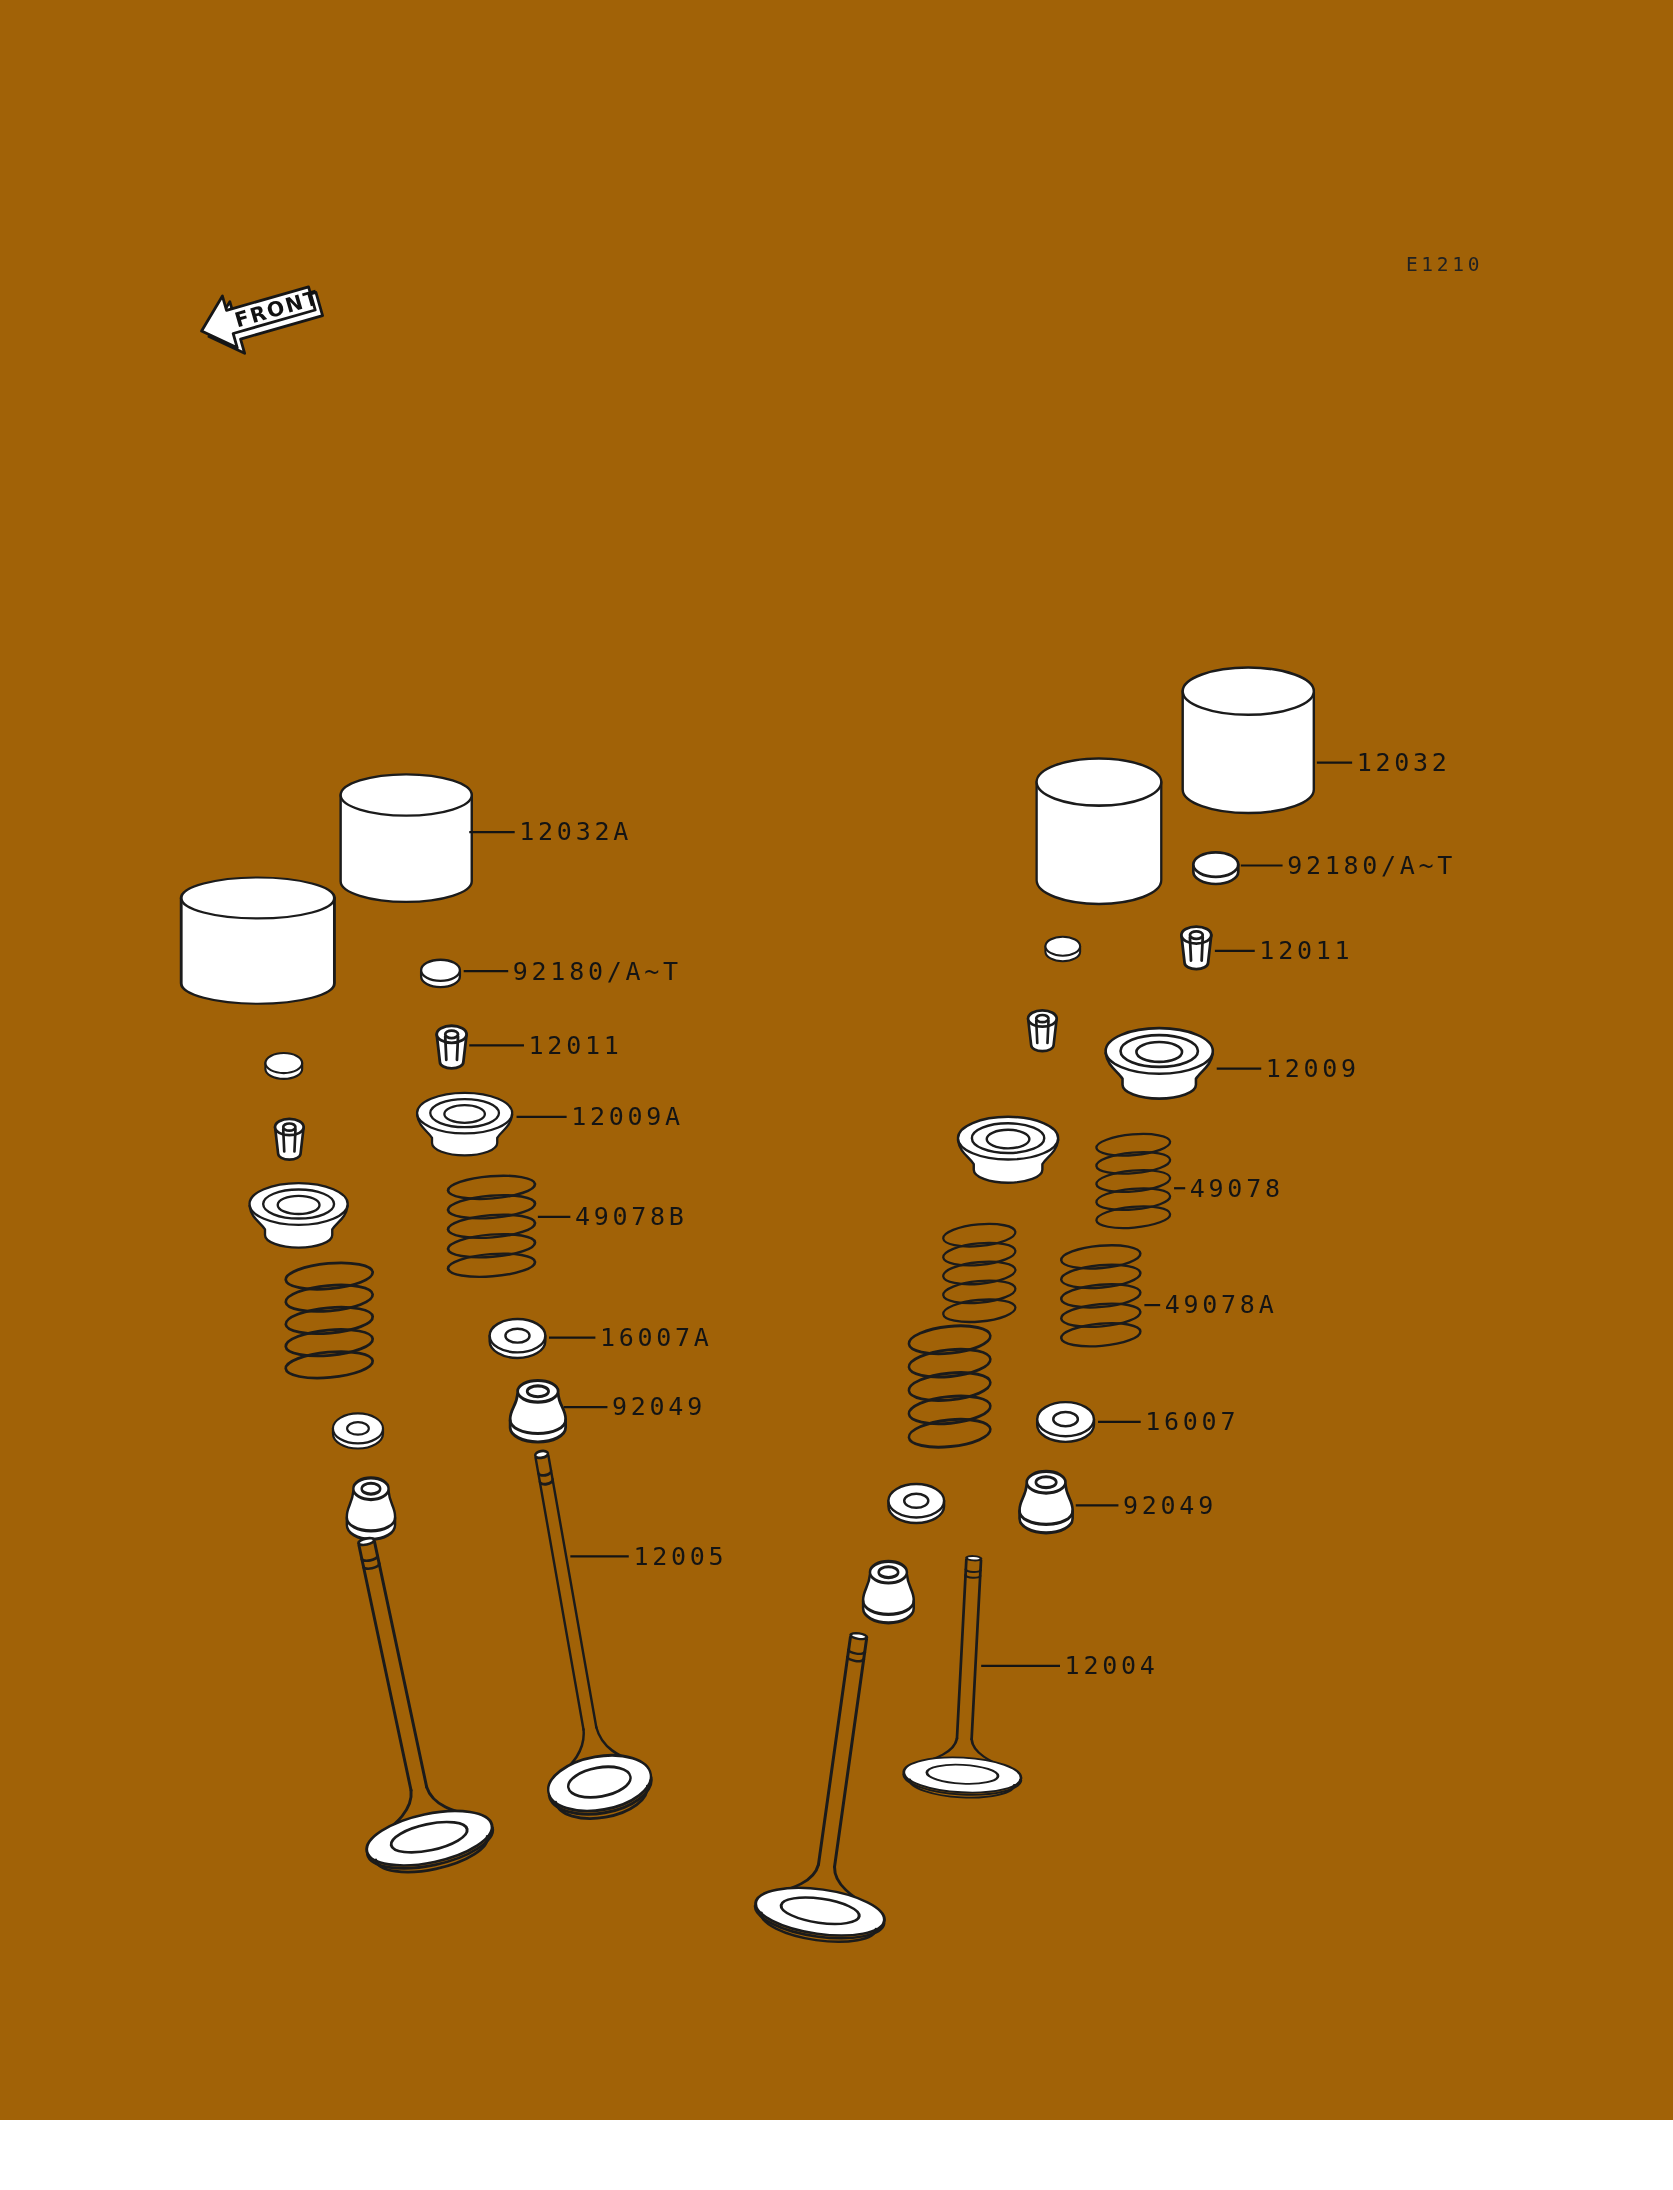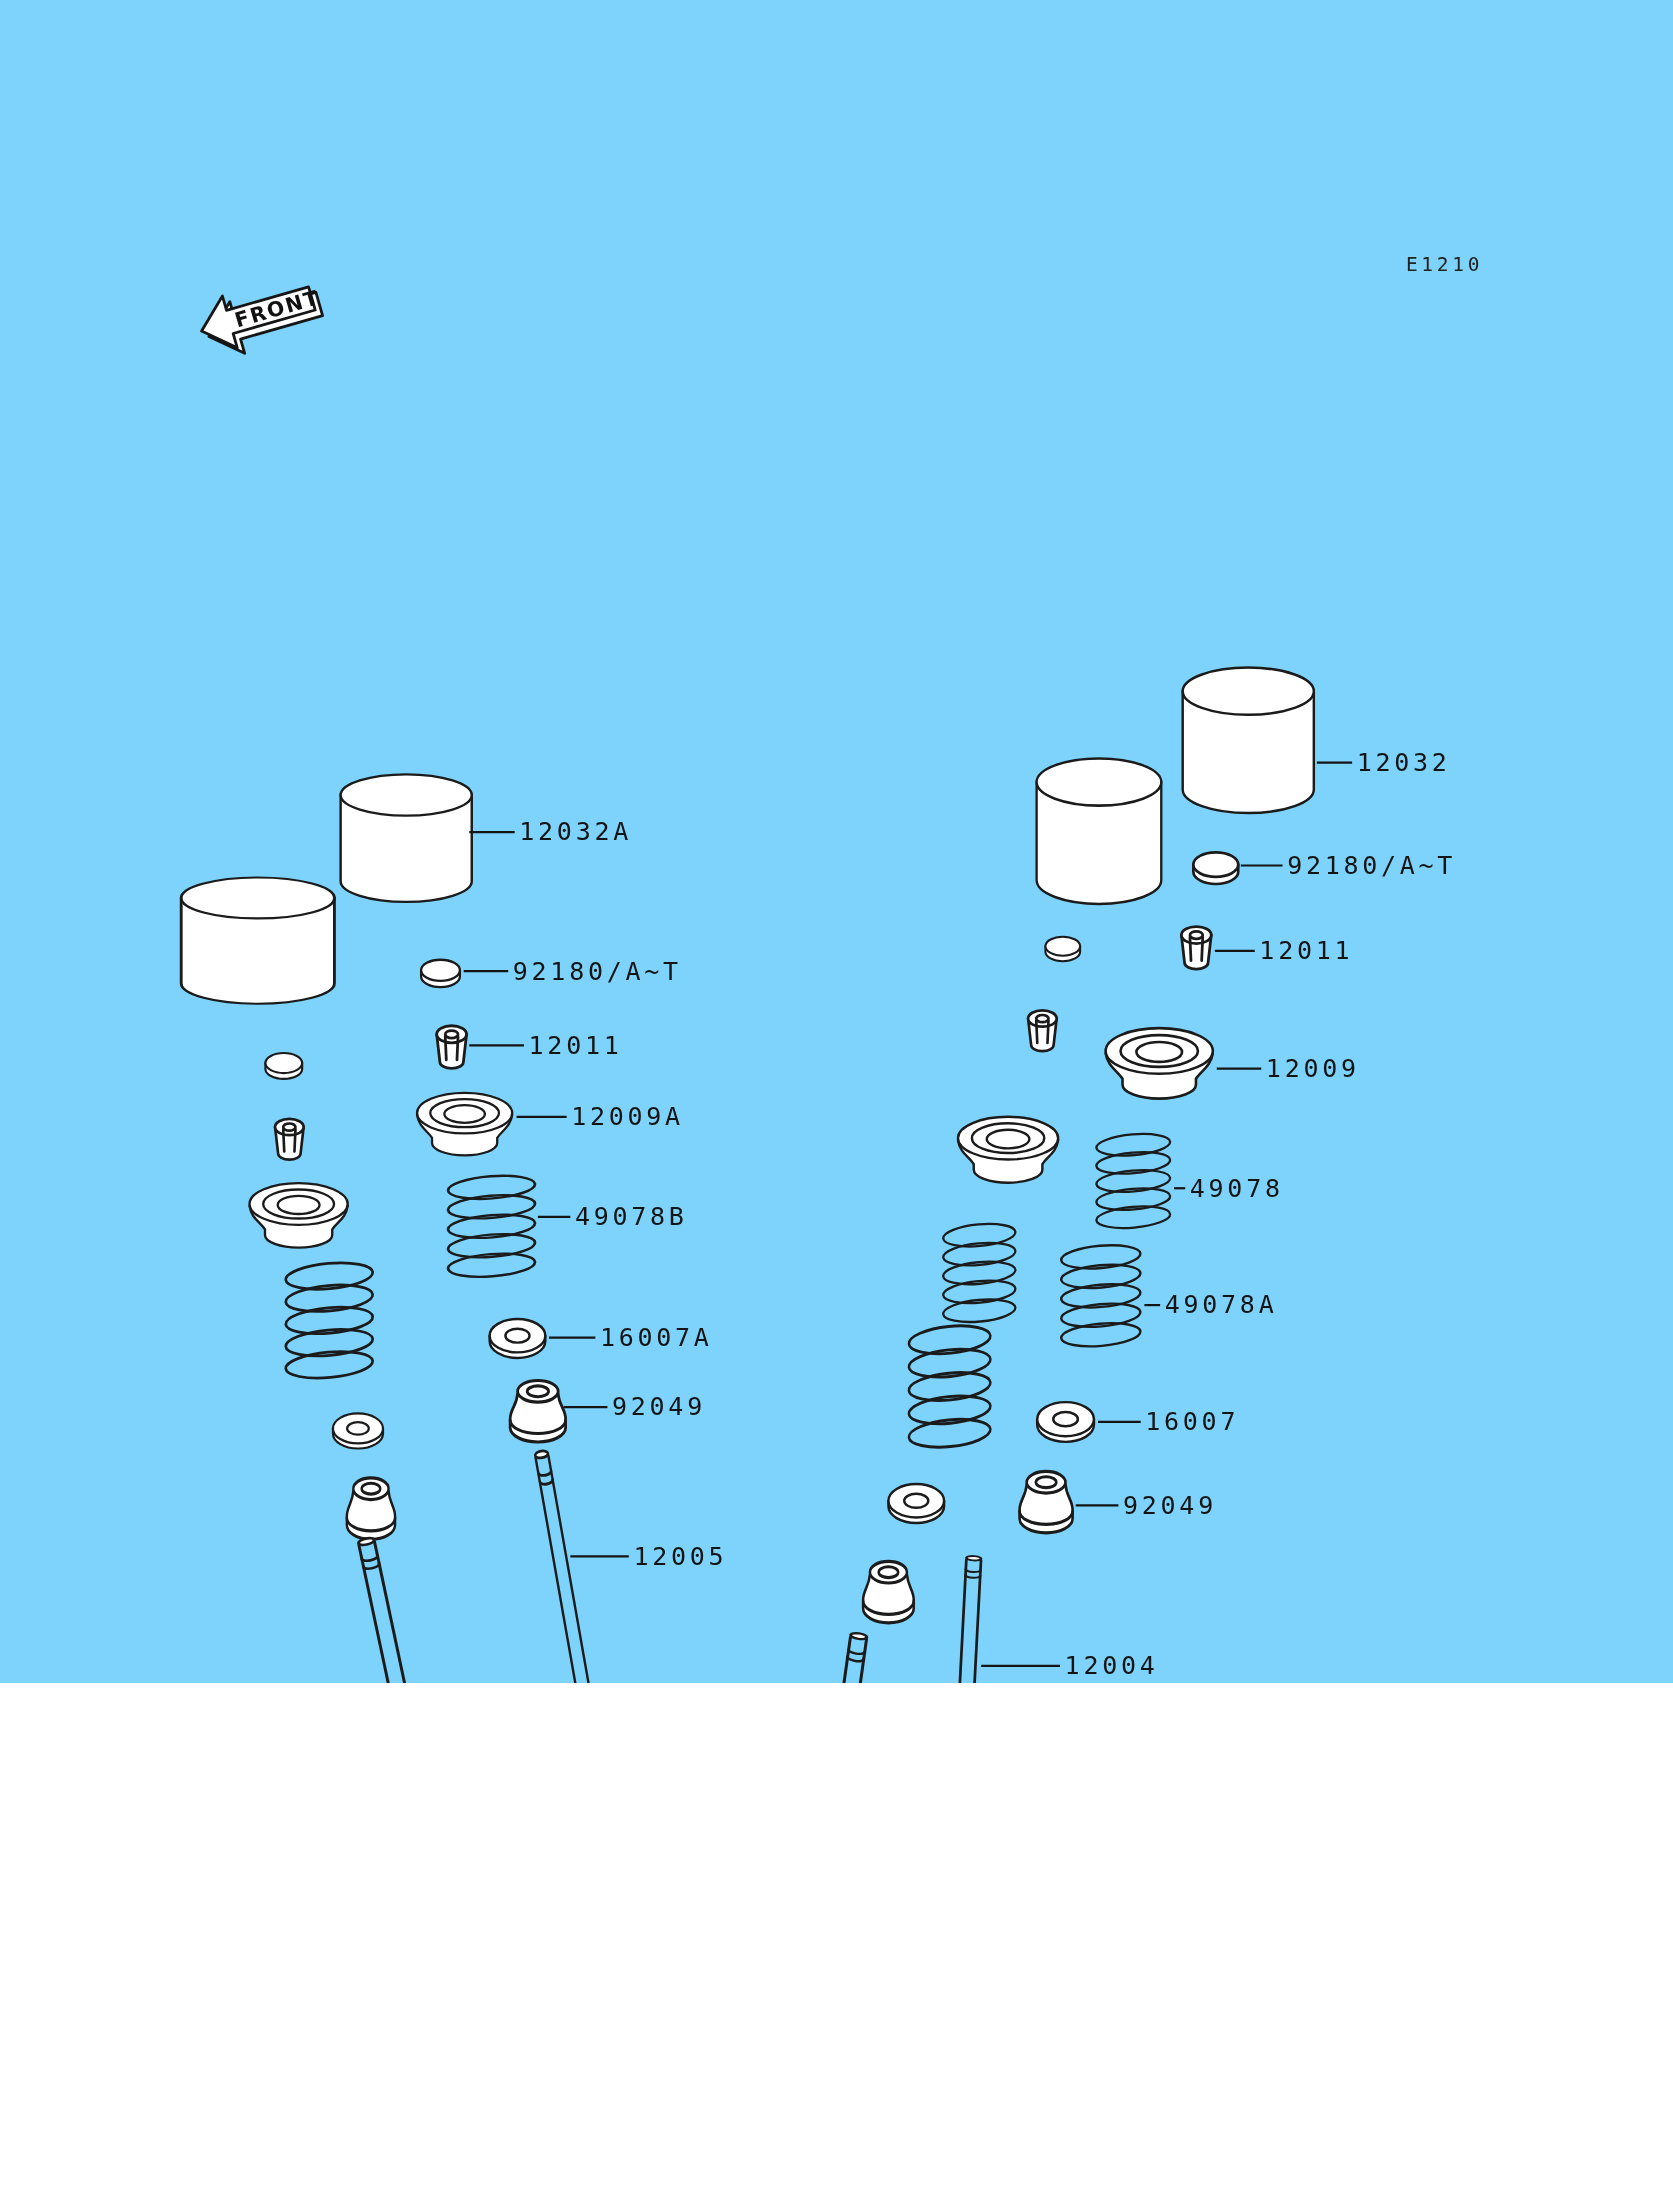--- a/index.html
+++ b/index.html
@@ -1,20 +1,20 @@
 <!DOCTYPE html>
 <html style="font-size:15px"><head>
 <meta charset="utf-8">
 <style>
   html, body { margin: 0; padding: 0; background: #ffffff; }
   #page {
     position: relative;
     width: 1673px;
-    height: 1683px;
-    background: #7dd3fc;
+    height: 2120px;
+    background: #a16207;
     font-family: "DejaVu Sans Mono", "Liberation Mono", monospace;
   }
   svg { display: block; }
   
   .sym * { fill: none; stroke: #1b1b1b; stroke-width: 2.6; stroke-linecap: round; stroke-linejoin: round; }
   .sym .solid { fill: #ffffff; }
   .outline { fill: #ffffff; stroke: #161616; stroke-width: 3; stroke-linejoin: round; }
   text.label { font-family: "DejaVu Sans Mono", "Liberation Mono", monospace; font-size: 27px; letter-spacing: 4px; fill: #141414; }
   text.code  { font-family: "DejaVu Sans Mono", "Liberation Mono", monospace; font-size: 21px; letter-spacing: 4px; fill: #222222; }
   text.front { font-family: "DejaVu Sans", "Liberation Sans", sans-serif; font-weight: bold; font-size: 22px; letter-spacing: 2px; fill: #111111; }

